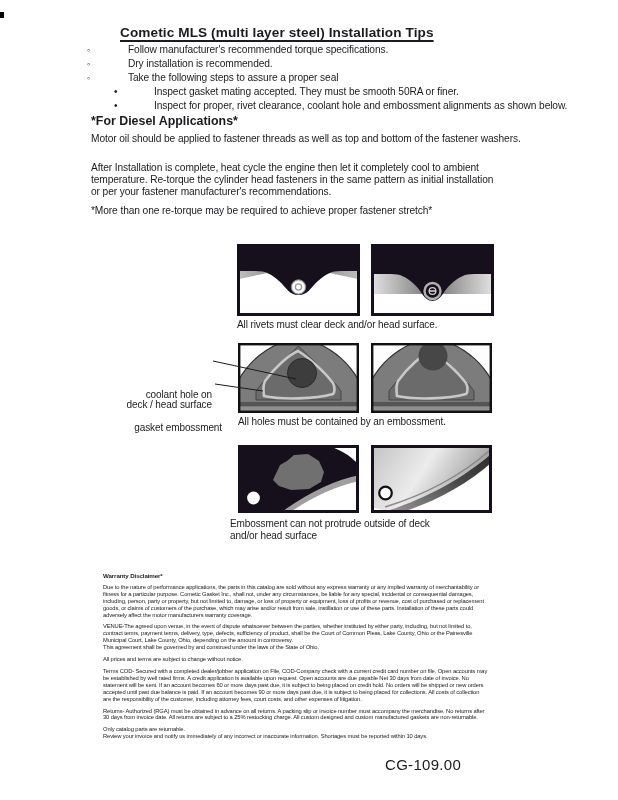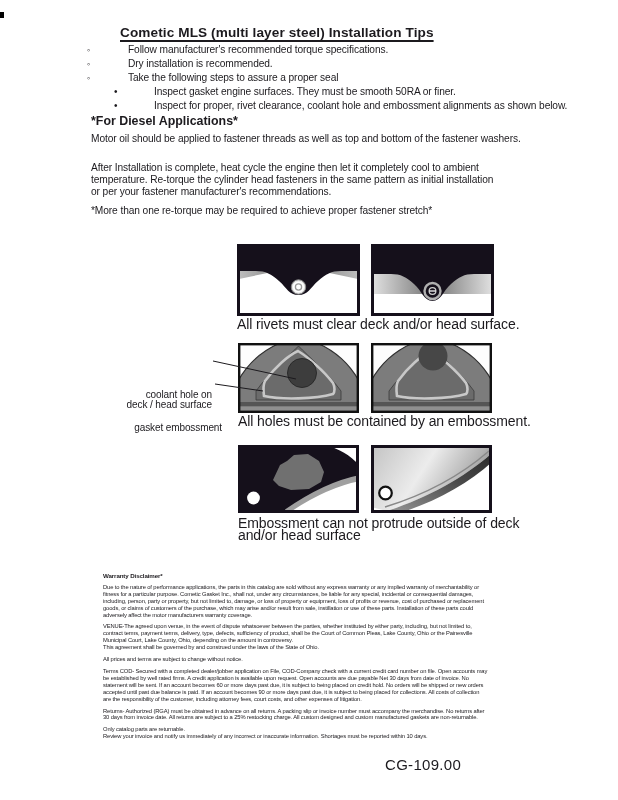--- a/index.html
+++ b/index.html
@@ -18,21 +18,21 @@
   .bullets{font-size:10.2px;letter-spacing:-0.1px;line-height:14px;}
   .b-row{display:flex;align-items:baseline;}
   .b-marker{width:9px;font-size:9px;flex:none;}
   .sb-row{display:flex;align-items:baseline;padding-left:27px;}
   .sb-marker{width:8px;font-size:10px;flex:none;}
   
   .sec-head{font-size:12.4px;font-weight:bold;}
   .body-line{font-size:10.2px;letter-spacing:-0.1px;line-height:11.8px;white-space:nowrap;}
   
   .rw-label{font-size:12.5px;letter-spacing:0.4px;text-align:center;margin-top:24px;}
-  .caption{font-size:14px;letter-spacing:-0.1px;line-height:11.5px;white-space:nowrap;}
+  .caption{font-size:10px;letter-spacing:-0.1px;line-height:11.5px;white-space:nowrap;}
   .callout{font-size:10px;letter-spacing:-0.1px;line-height:10.3px;text-align:right;white-space:nowrap;margin-top:44px;}
   .diag-box{position:absolute;width:121px;height:70px;}
   .diag-box svg{display:block;width:100%;height:100%;}
   
   .warranty{font-size:5.8px;letter-spacing:-0.12px;line-height:6.9px;}
   .warranty .w-head{font-weight:bold;font-size:6.2px;margin-bottom:4px;}
   .warranty .w-par{margin-bottom:5px;}
   .w-line{white-space:nowrap;}
   
   .footer-code{font-size:15px;letter-spacing:0.3px;}
@@ -53,21 +53,21 @@
   <div class="b-row">
     <span class="b-marker">◦</span>
     <span class="nowrap">Dry installation is recommended.</span>
   </div>
   <div class="b-row">
     <span class="b-marker">◦</span>
     <span class="nowrap">Take the following steps to assure a proper seal</span>
   </div>
   <div class="sb-row">
     <span class="sb-marker">•</span>
-    <span class="nowrap">Inspect gasket engine surfaces.  They must be smooth 50RA or finer.</span>
+    <span class="nowrap">Inspect gasket mating accepted.  They must be smooth 50RA or finer.</span>
   </div>
   <div class="sb-row">
     <span class="sb-marker">•</span>
     <span class="nowrap">Inspect for proper, rivet clearance, coolant hole and embossment alignments as shown below.</span>
   </div>
 </div>
 
 <div class="abs sec-head" style="left:91px;top:114px;">*For Diesel Applications*</div>
 <div class="abs" style="left:91px;top:133px;">
   <div class="body-line">Motor oil should be applied to fastener threads as well as top and bottom of the fastener washers.</div>
@@ -213,21 +213,21 @@
       </linearGradient>
     </defs>
     <path d="M0,0 H121 V8 C92,34 53,54 16,66 L0,62 Z" fill="url(#bandG)"></path>
     <path d="M16,66 C53,54 92,34 121,8 L121,17 C96,40 58,60 22,70 L16,66 Z" fill="url(#slivG)"></path>
     <path d="M14,62 C50,51 88,32 118,6" fill="none" stroke="#888888" stroke-width="1.4"></path>
     <circle cx="14.5" cy="48" r="6.3" fill="#ffffff" stroke="#111111" stroke-width="2.2"></circle>
     <rect x="1.5" y="1.5" width="118" height="65" fill="none" stroke="#15101b" stroke-width="3"></rect>
   </svg>
 </div>
 
-<div class="abs caption" style="left:238px;top:518px;">
+<div class="abs caption" style="left:230px;top:518px;">
   <div>Embossment can not protrude outside of deck</div>
   <div>and/or head surface</div>
 </div>
 
 <div class="abs warranty" style="left:103px;top:573px;width:420px;">
   <div class="w-head">Warranty Disclaimer*</div>
   <div class="w-par">
     <div class="w-line">Due to the nature of performance applications, the parts in this catalog are sold without any express warranty or any implied warranty of merchantability or</div>
     <div class="w-line">fitness for a particular purpose.  Cometic Gasket Inc., shall not, under any circumstances, be liable for any special, incidental or consequential damages,</div>
     <div class="w-line">including, person, party or property, but not limited to, damage, or loss of property or equipment, loss of profits or revenue, cost of purchased or replacement</div>

